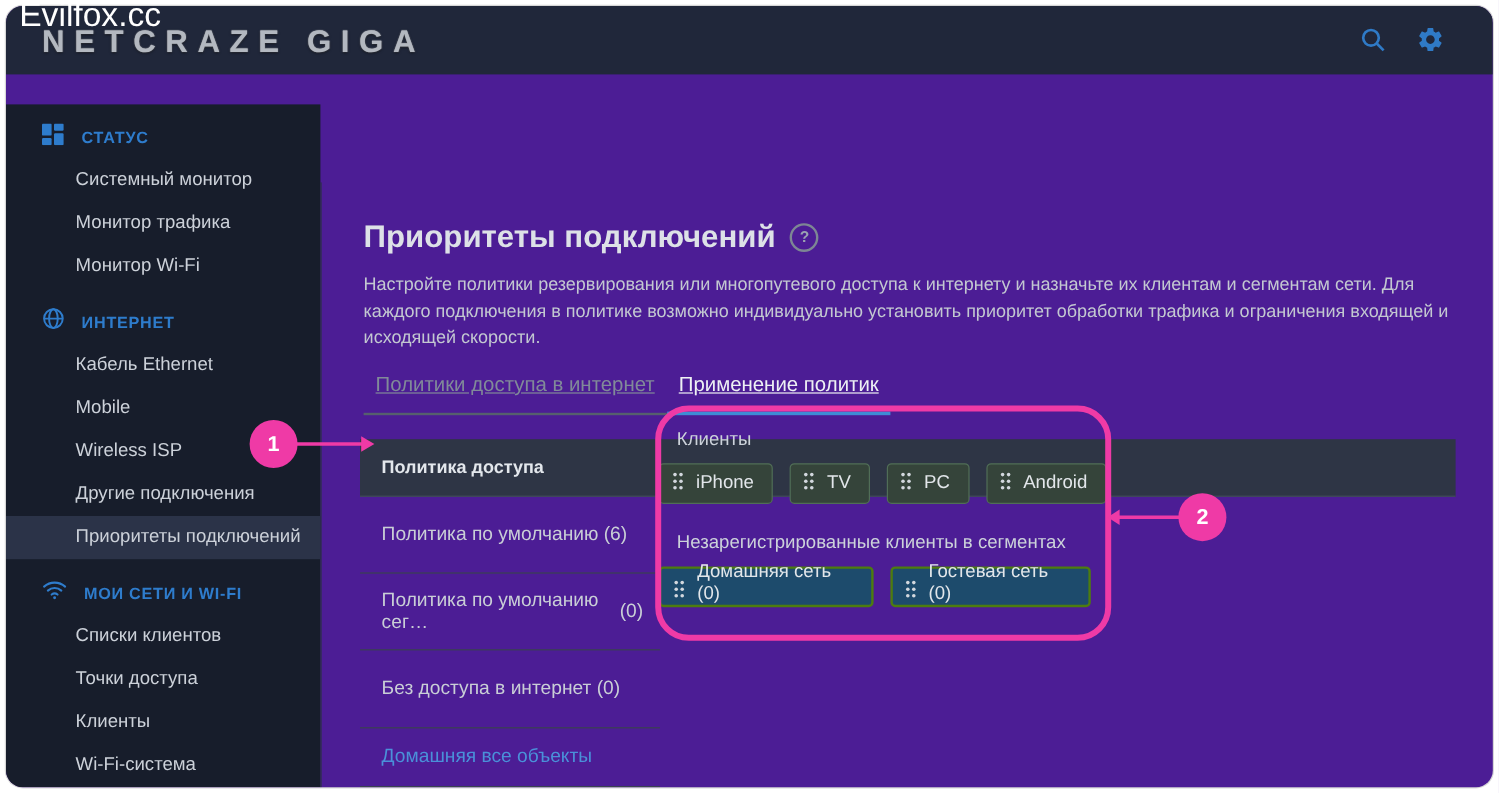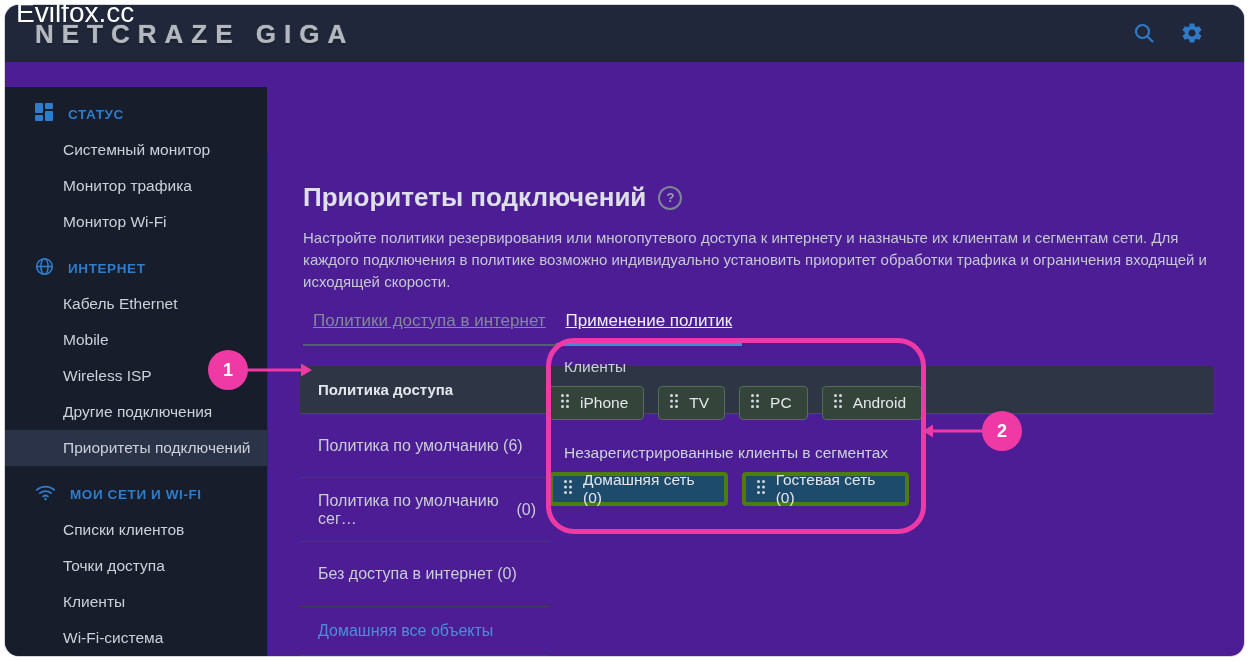--- a/index.html
+++ b/index.html
@@ -45,21 +45,21 @@
   .row.h49{height:49px;}
   .row .count{margin-left:auto;}
   .row.link{color:#4a90d9;}
   
   .detail{position:absolute;left:544px;top:353px;width:360px;}
   .detail-label{font-size:15.5px;color:#ccd2da;padding-left:15px;}
   .chip-row{display:flex;gap:14px;margin-top:10px;}
   .chip{height:34px;display:inline-flex;align-items:center;gap:10px;padding:0 15px 0 10px;
     border-radius:4px;font-size:15.5px;color:#e2e6ea;cursor:grab;box-sizing:border-box;}
   .chip.green{background:#35443a;border:1px solid #516e57;}
-  .chip.blue{background:#1d4b6c;border:4px solid #4d7c0f;}
+  .chip.blue{background:#1d4b6c;border:2px solid #4d7c0f;align-items:flex-end;}
   .detail-label.second{margin-top:24px;}
   
   .anno-rect{position:absolute;left:541px;top:333px;width:370px;height:186px;border:5px solid #ef3aa6;
     border-radius:28px;pointer-events:none;}
   .anno-badge{position:absolute;width:40px;height:40px;border-radius:50%;background:#ef3aa6;color:#fff;
     font-size:18px;font-weight:700;display:flex;align-items:center;justify-content:center;pointer-events:none;}
   .badge-1{left:203px;top:345px;}
   .badge-2{left:977px;top:406px;}
   .anno-arrow{position:absolute;pointer-events:none;}
   

